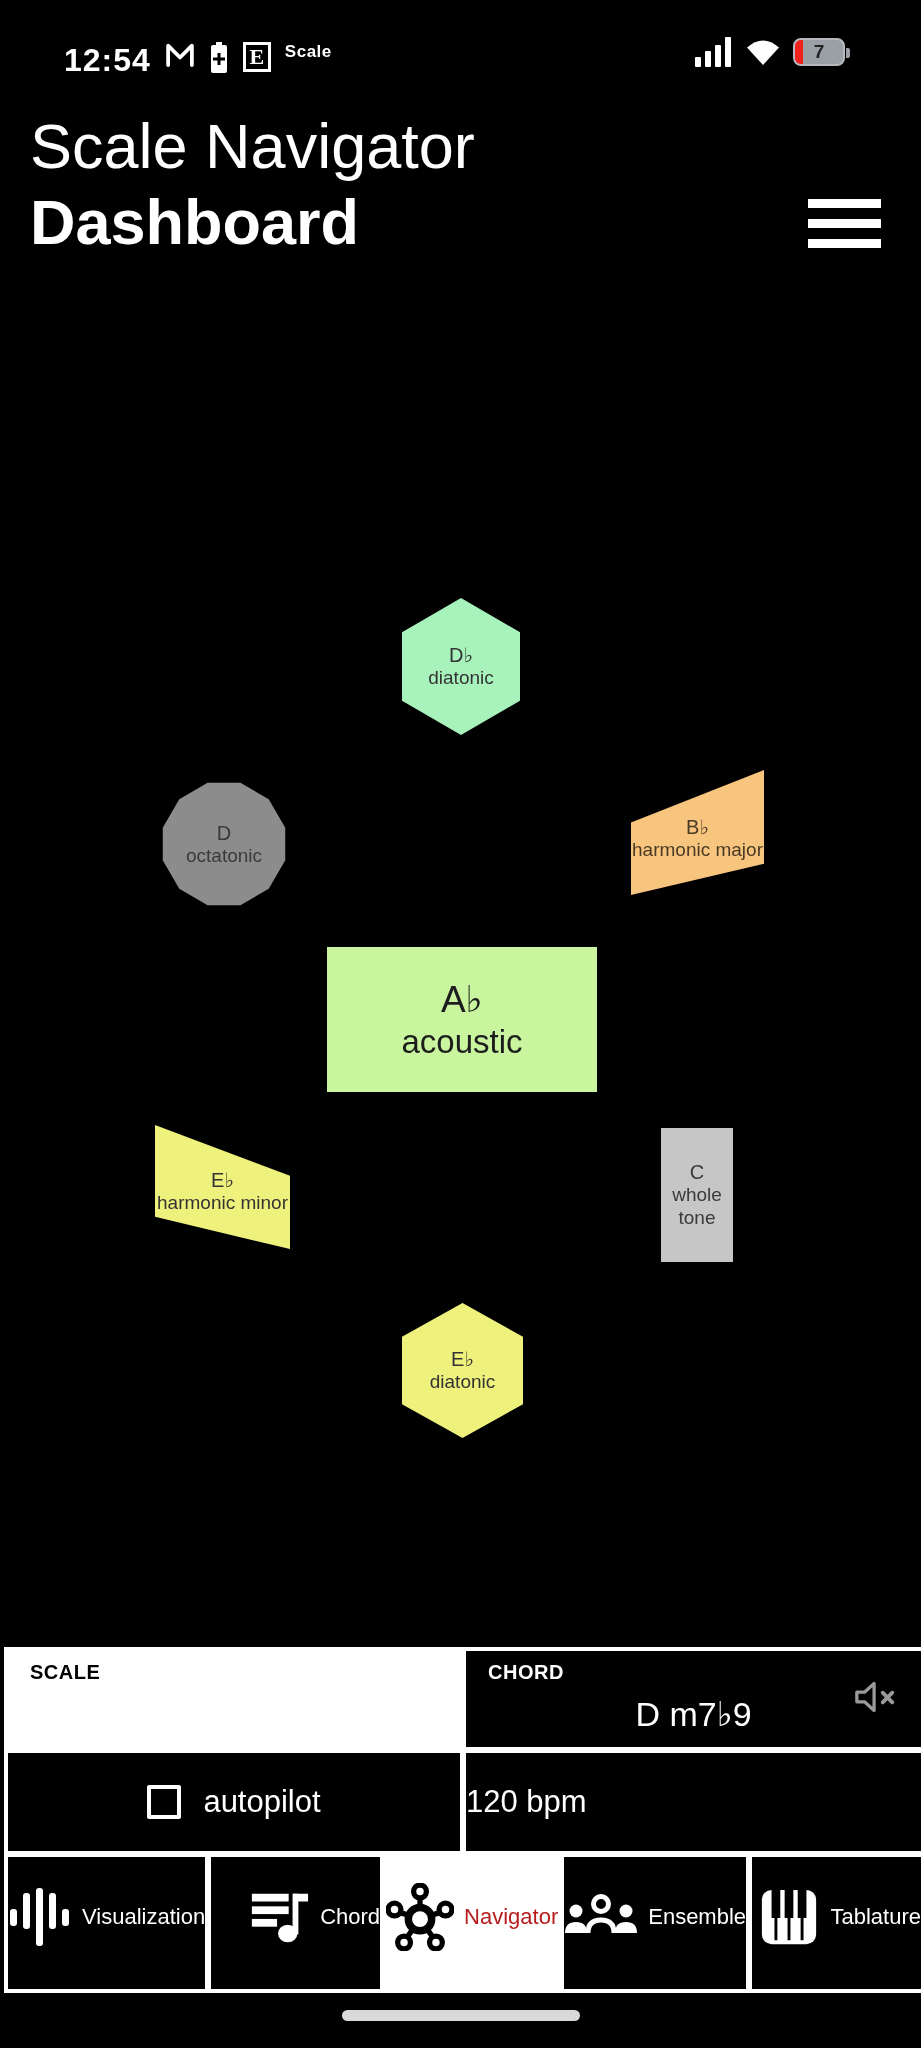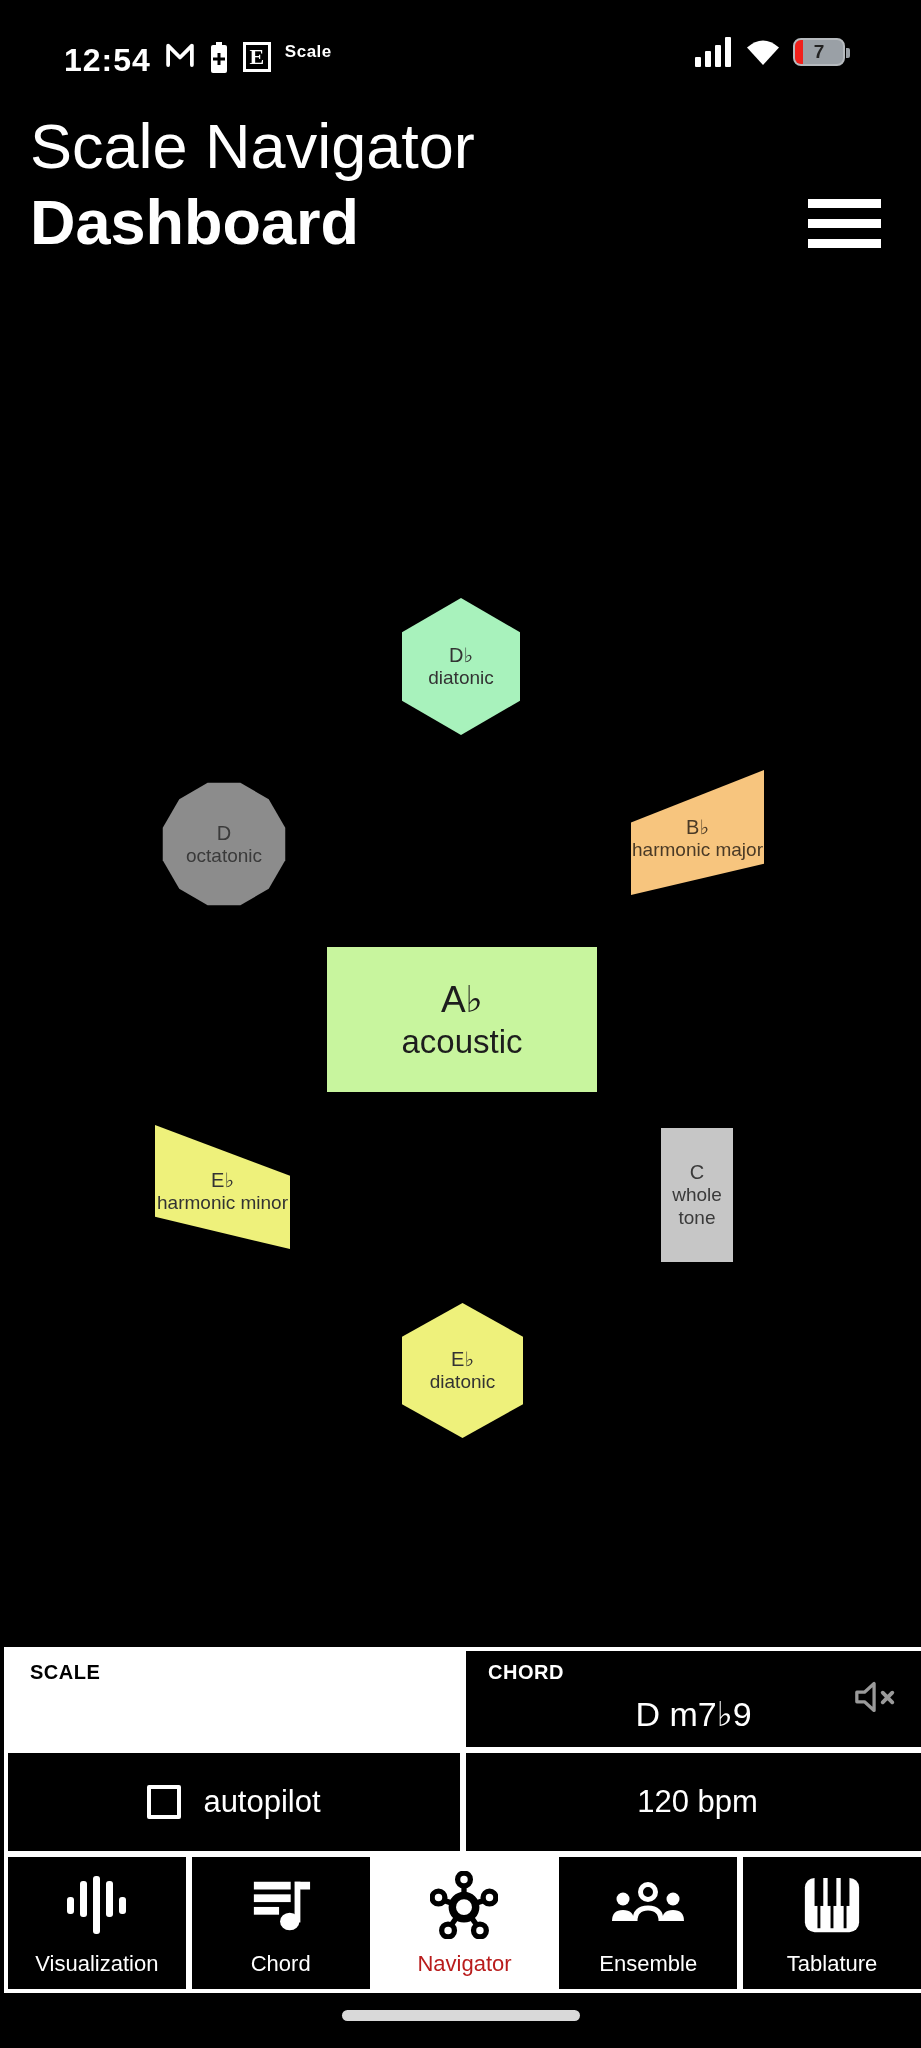--- a/index.html
+++ b/index.html
@@ -59,22 +59,22 @@
   .row-nav{height:132px;}
   .cell{position:relative;background:#000;color:#fff;}
   .cell-scale{flex:0 0 452px;background:#fff;color:#000;}
   .cell-chord{flex:1;}
   .cell-label{position:absolute;left:22px;top:10px;font-size:20px;font-weight:800;letter-spacing:.5px;}
   .cell-value{position:absolute;left:0;right:0;top:30px;bottom:0;display:flex;align-items:center;justify-content:center;font-size:34px;}
   .mute-btn{position:absolute;right:22px;top:0;bottom:0;display:flex;align-items:center;cursor:pointer;}
   .cell-auto{flex:0 0 452px;display:flex;align-items:center;justify-content:center;gap:22px;cursor:pointer;}
   .checkbox{width:34px;height:34px;border:4px solid #fff;border-radius:2px;background:transparent;}
   .auto-label{font-size:31px;}
-  .cell-bpm{flex:1;display:flex;align-items:center;justify-content:center;font-size:31px;cursor:pointer;padding-left:8px;}
-  .tab{flex:1;display:flex;flex-direction:column;align-items:center;justify-content:flex-end;
+  .cell-bpm{flex:1;display:flex;align-items:center;justify-content:flex-start;font-size:31px;cursor:pointer;}
+  .tab{flex:1;display:flex;flex-direction:row;align-items:center;justify-content:flex-end;
     background:#000;color:#fff;padding-bottom:12px;gap:10px;cursor:pointer;}
   .tab .ticon{height:72px;display:flex;align-items:center;justify-content:center;}
   .tab .tlabel{font-size:22px;}
   .tab.active{background:#fff;color:#b91c1c;}
 
   
   .home-indicator{position:absolute;left:342px;top:2010px;width:238px;height:11px;border-radius:6px;background:#d9d9d9;cursor:pointer;}
 </style>
 </head>
 <body>

